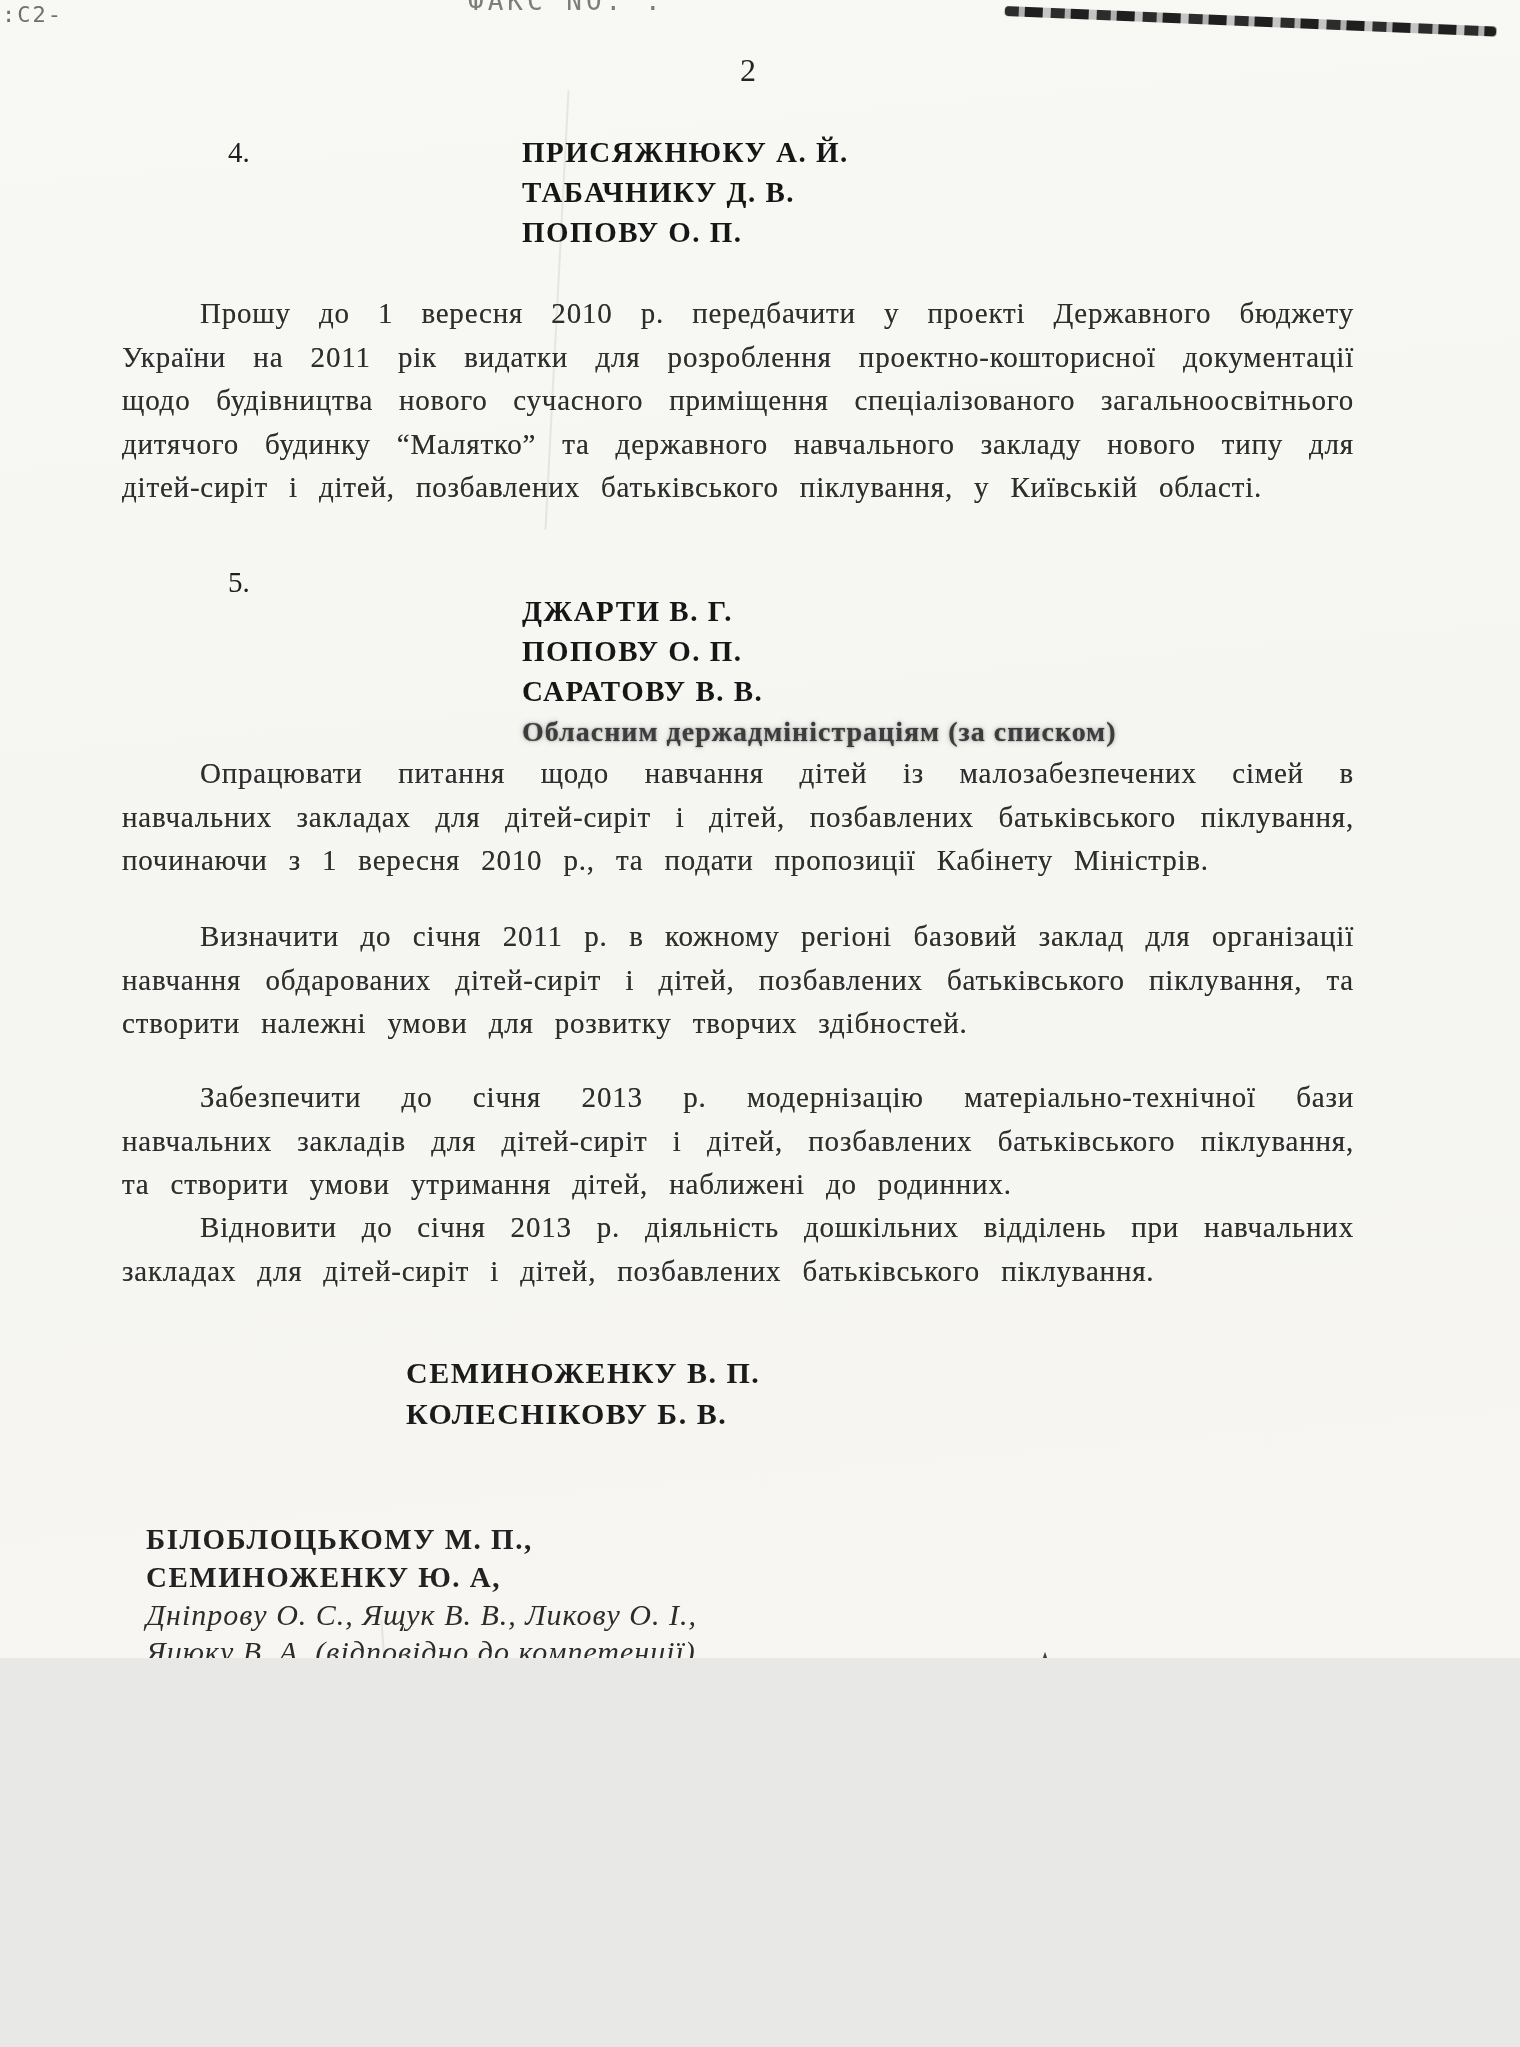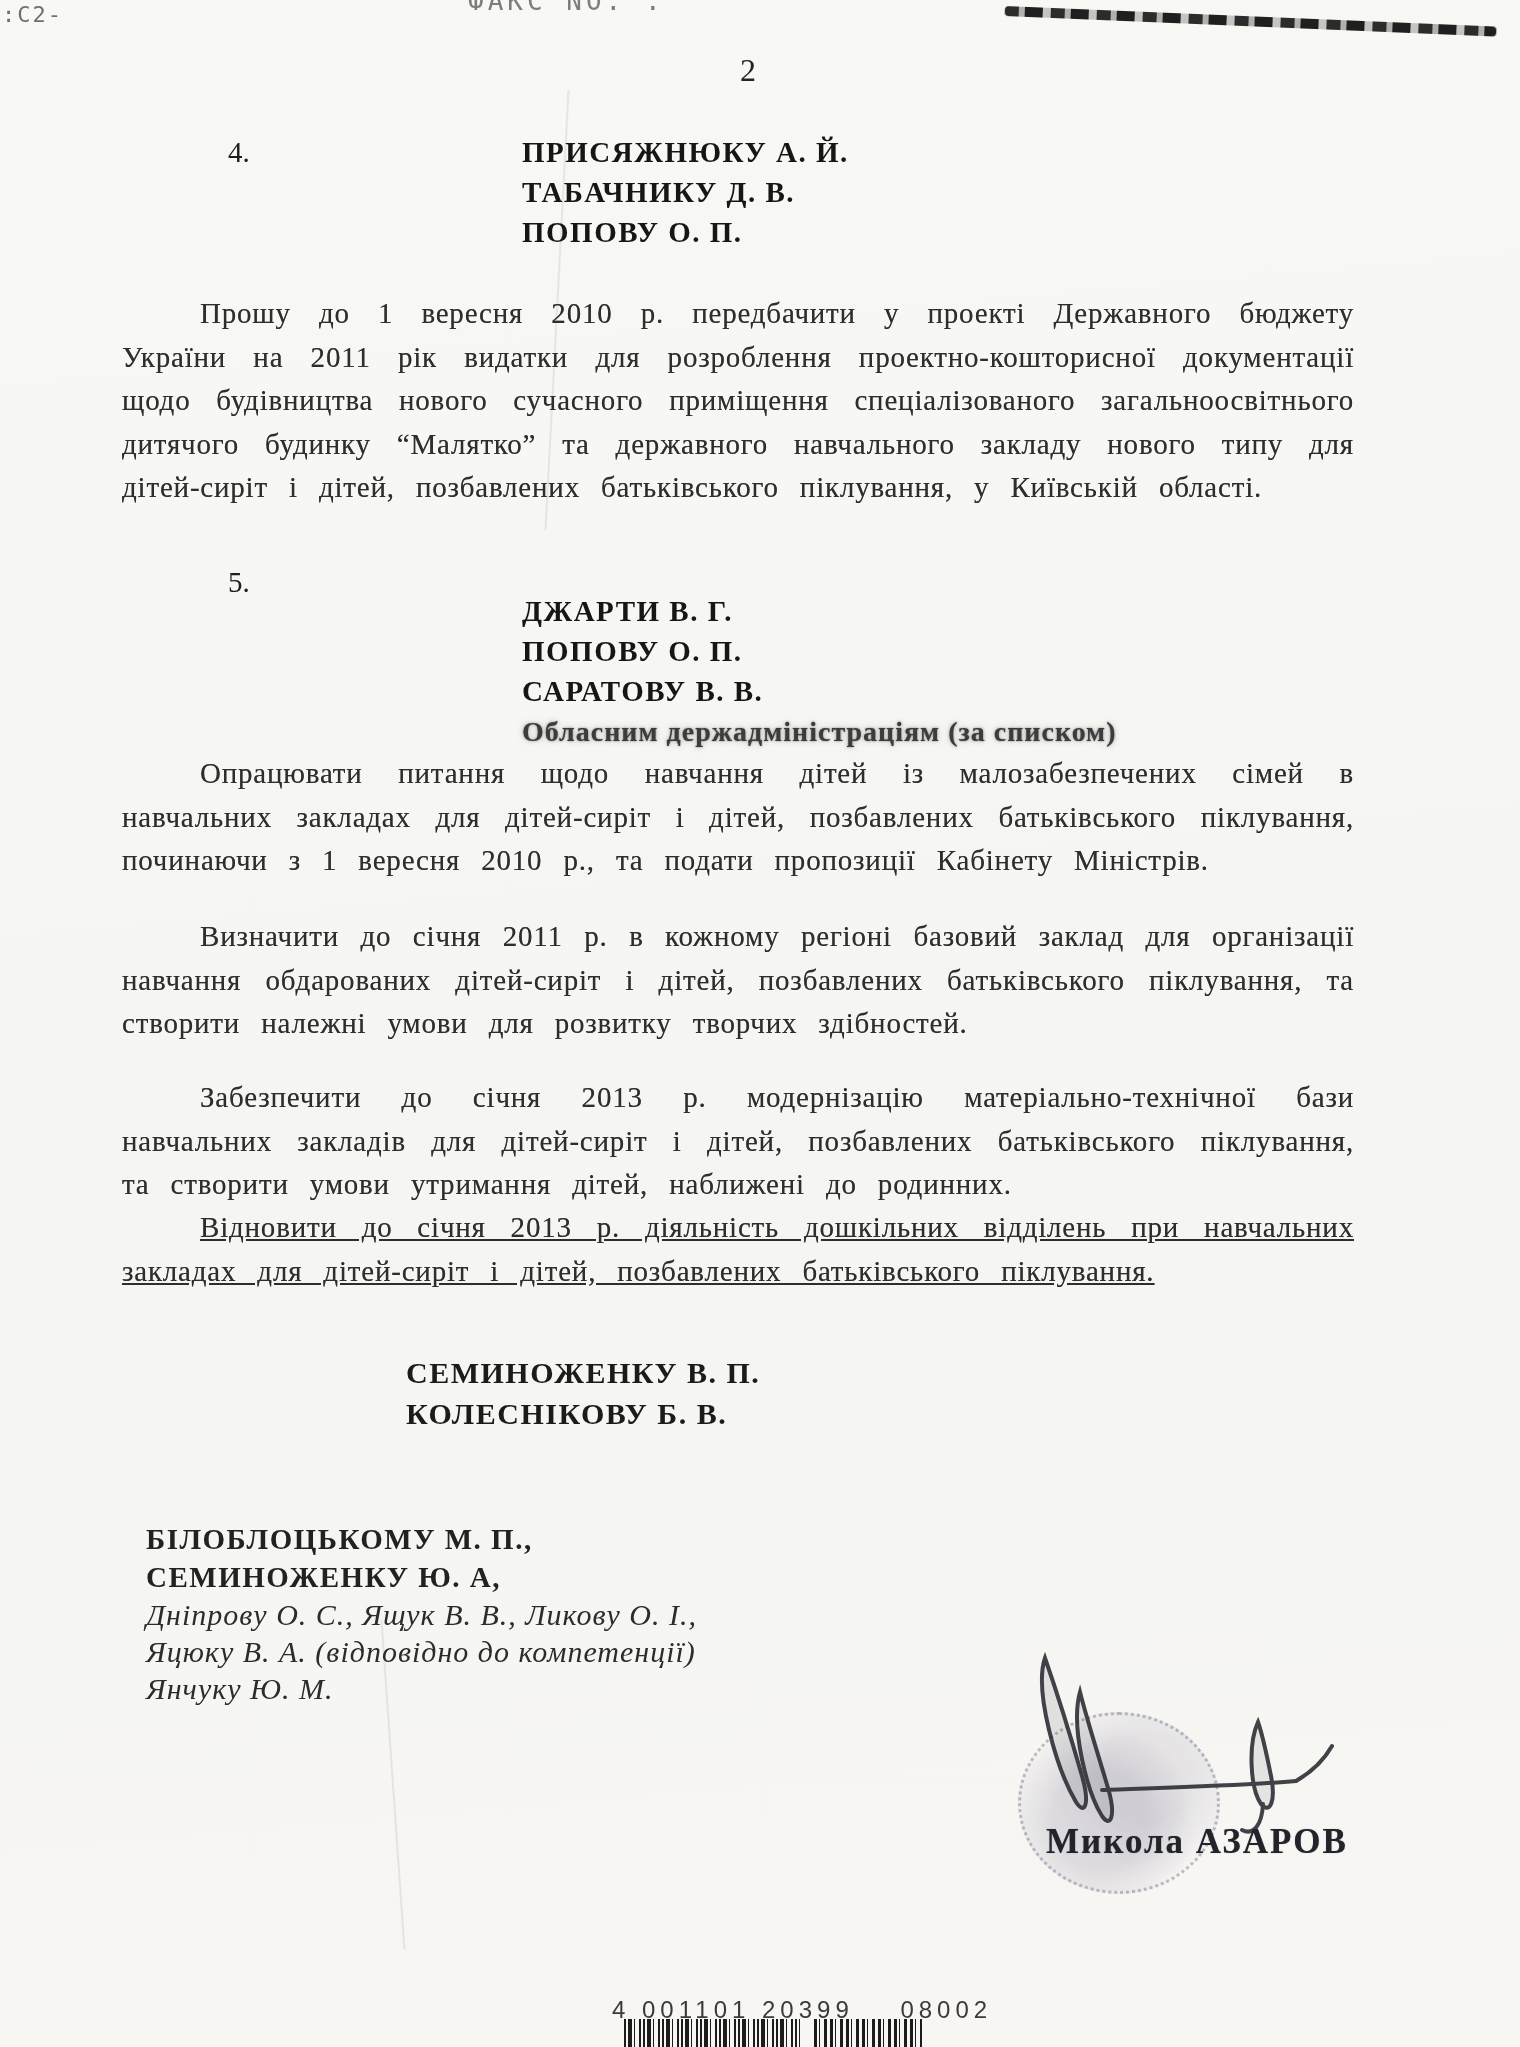--- a/index.html
+++ b/index.html
@@ -1,18 +1,18 @@
 <!DOCTYPE html>
 <html><head>
 <meta charset="utf-8">
 <style>
   html,body{margin:0;padding:0;background:#e8e8e6;}
   .page{
     position:relative;
-    width:1520px;height:2047px;
+    width:1520px;height:1658px;
     background:linear-gradient(175deg,#f8f8f5 0%,#f5f5f2 55%,#f7f6f3 100%);
     overflow:hidden;
     font-family:"Liberation Serif", serif;
     color:#2b2b2b;
   }
   .abs{position:absolute;}
   
   .crease{position:absolute;background:rgba(120,120,120,.14);pointer-events:none;}
   
   .corner-mark{
@@ -125,21 +125,21 @@
   <div class="abs item-number" style="top:566px;left:228px;">5.</div>
   <div class="abs" style="top:562px;left:522px;margin-top:29px;">
     <div class="recipient-line">ДЖАРТИ В. Г.</div>
     <div class="recipient-line">ПОПОВУ О. П.</div>
     <div class="recipient-line">САРАТОВУ В. В.</div>
     <div class="recipient-smudged" style="line-height:42px;">Обласним держадміністраціям (за списком)</div>
   </div>
   <div class="abs para" style="top:752px;">Опрацювати питання щодо навчання дітей із малозабезпечених сімей в навчальних закладах для дітей-сиріт і дітей, позбавлених батьківського піклування, починаючи з 1 вересня 2010 р., та подати пропозиції Кабінету Міністрів.</div>
   <div class="abs para" style="top:915px;">Визначити до січня 2011 р. в кожному регіоні базовий заклад для організації навчання обдарованих дітей-сиріт і дітей, позбавлених батьківського піклування, та створити належні умови для розвитку творчих здібностей.</div>
   <div class="abs para" style="top:1076px;">Забезпечити до січня 2013 р. модернізацію матеріально-технічної бази навчальних закладів для дітей-сиріт і дітей, позбавлених батьківського піклування, та створити умови утримання дітей, наближені до родинних.</div>
-  <div class="abs para" style="top:1206px;text-decoration:underline;">Відновити до січня 2013 р. діяльність дошкільних відділень при навчальних закладах для дітей-сиріт і дітей, позбавлених батьківського піклування.</div>
+  <div class="abs para" style="top:1206px;">Відновити до січня 2013 р. діяльність дошкільних відділень при навчальних закладах для дітей-сиріт і дітей, позбавлених батьківського піклування.</div>
 
   <div class="abs" style="top:1352px;left:406px;">
     <div class="cc-line">СЕМИНОЖЕНКУ В. П.</div>
     <div class="cc-line">КОЛЕСНІКОВУ Б. В.</div>
   </div>
 
   <div class="abs" style="top:1520px;left:146px;">
     <div class="dist-caps">БІЛОБЛОЦЬКОМУ М. П.,</div>
     <div class="dist-caps">СЕМИНОЖЕНКУ Ю. А,</div>
     <div class="dist-italic">Дніпрову О. С., Ящук В. В., Ликову О. І.,</div>

